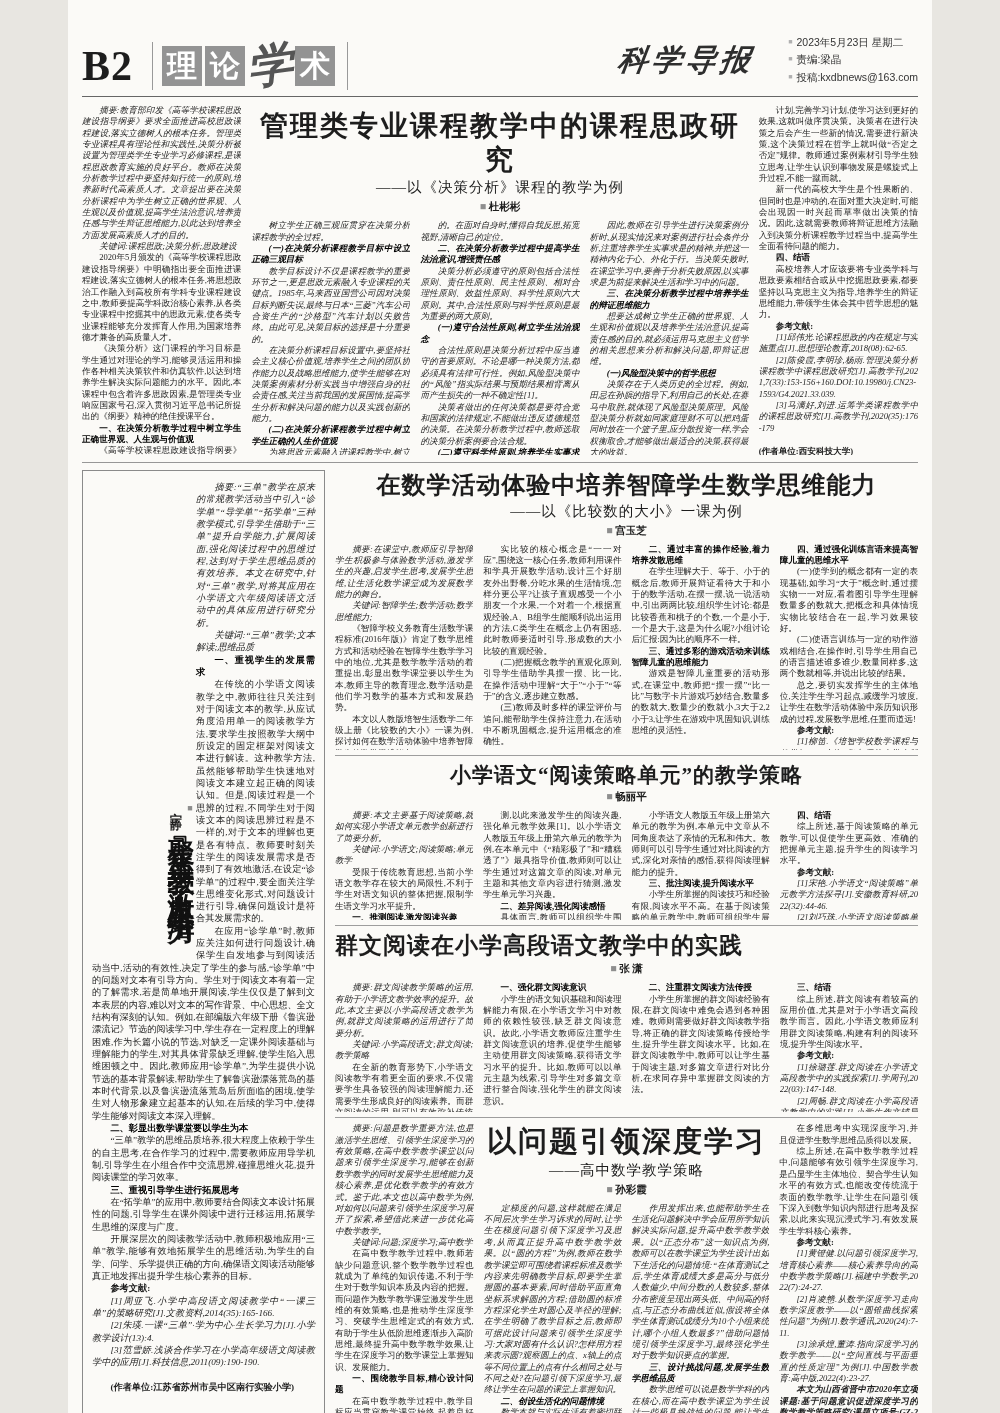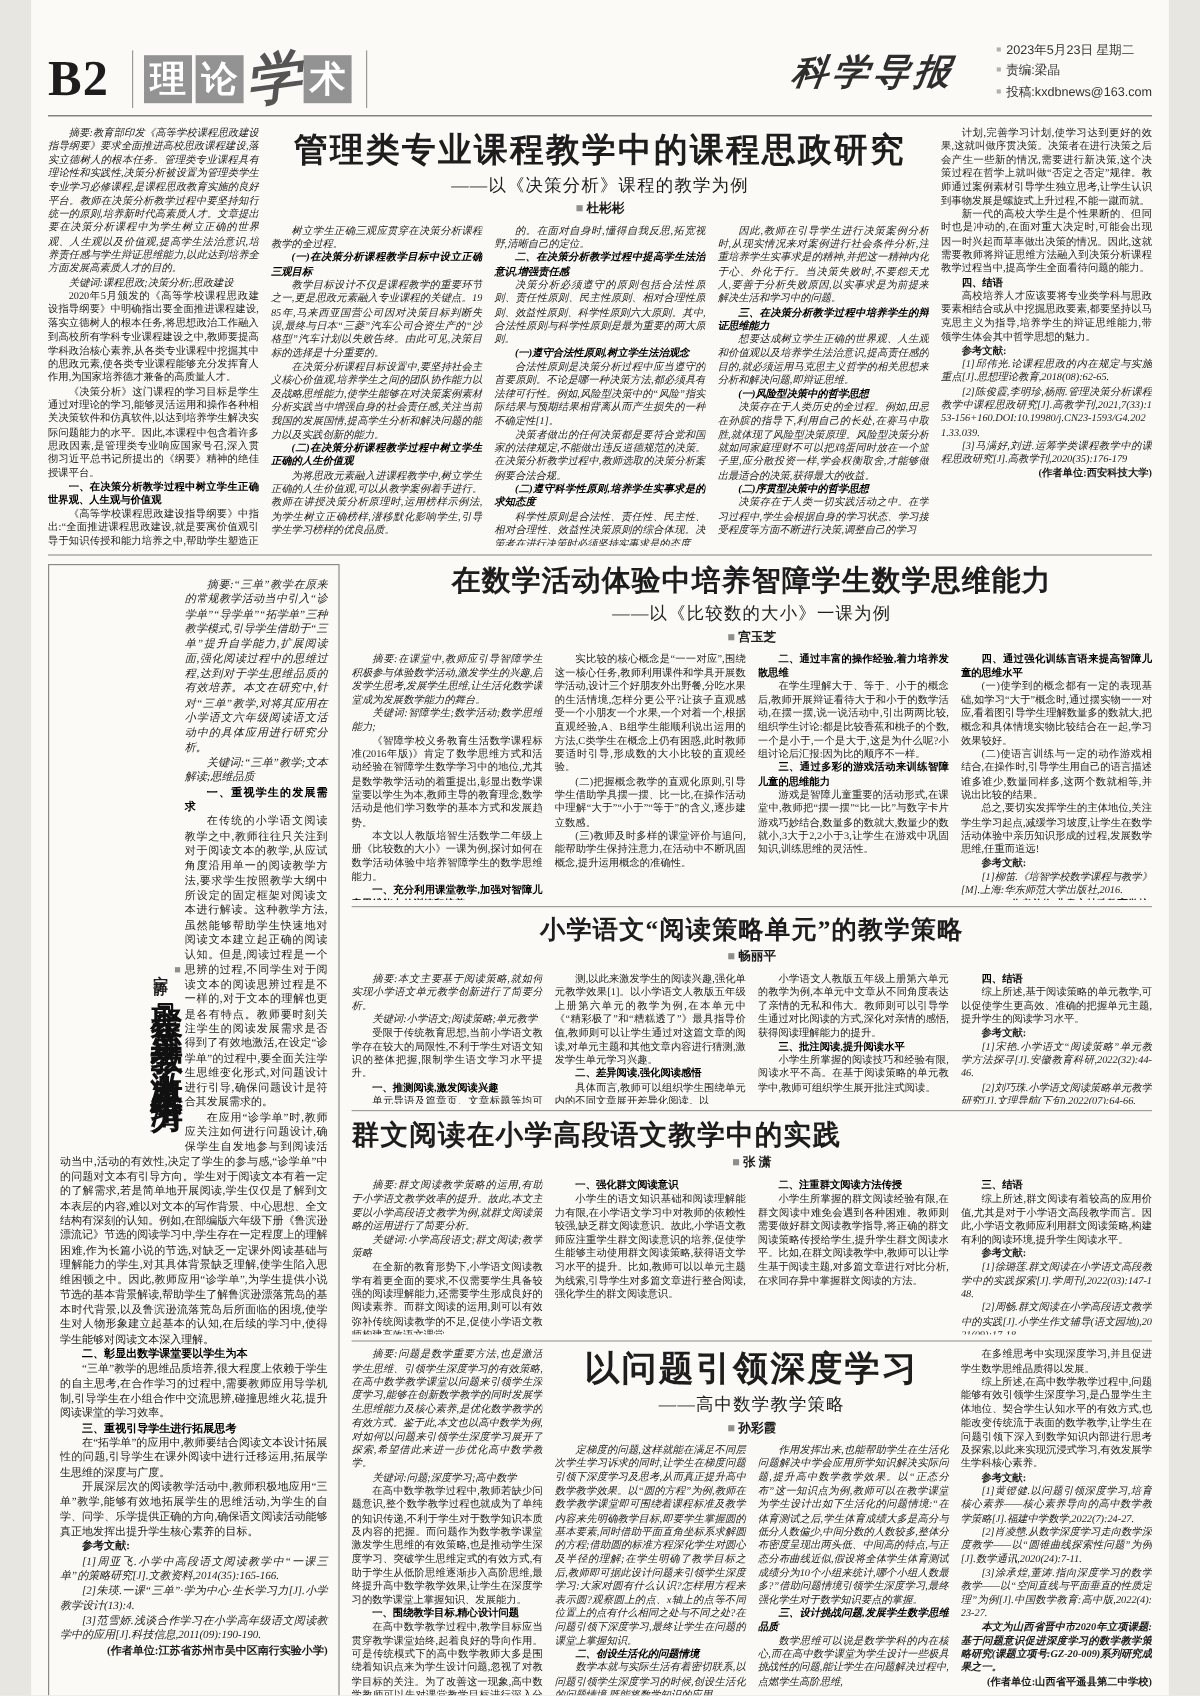--- a/index.html
+++ b/index.html
@@ -1,16 +1,16 @@
 <!DOCTYPE html>
 <html><head>
 <meta charset="utf-8">
 <style>
   html,body{margin:0;padding:0;background:#e8e6e1;}
-  .page{width:948px;height:1413px;margin:0 auto;background:#fbfaf7;color:#1d1d1d;
+  .page{width:864px;height:1413px;margin:0 auto;background:#fbfaf7;color:#1d1d1d;
         font-family:"Liberation Serif","DejaVu Serif",serif;box-sizing:border-box;
         padding:24px 14px 0 14px;overflow:hidden;position:relative;}
   
   .masthead{display:flex;justify-content:space-between;align-items:flex-end;height:66px;}
   .mh-left{display:flex;align-items:center;}
   .pageno{font-size:42px;font-weight:bold;line-height:1;letter-spacing:1px;margin-right:10px;}
   .vline{border-left:1px solid #999;height:48px;margin:0 9px;}
   .blocks{display:flex;align-items:center;}
   .blk{width:40px;height:40px;background:#939393;color:#fff;font-weight:bold;font-size:30px;
        display:flex;align-items:center;justify-content:center;margin-right:3px;font-family:"Liberation Sans",sans-serif;}
@@ -23,21 +23,21 @@
   .rule-top{border-top:1.5px solid #666;margin:6px 0 8px 0;}
   .rule{border-top:1px solid #979797;margin:7px 0;}
   .rsep{border-top:1px solid #9d9d9d;margin:5px 0;}
   
   .col{flex:1 1 0;min-width:0;overflow:hidden;font-size:8.6px;line-height:1.32;word-break:break-all;}
   .para{margin:0;text-align:justify;text-indent:2em;}
   .para.h1{font-weight:bold;color:#000;}
   .para.abs,.para.kw,.para.ref,.para.note{font-style:italic;}
   .para.refh{font-weight:bold;}
   .para.note{font-weight:bold;}
-  .para.unit{font-weight:bold;text-align:right;text-indent:0;font-style:normal;}
+  .para.unit{font-weight:bold;text-align:left;text-indent:0;font-style:normal;margin-top:12px;}
   .byline{text-align:center;font-size:10.5px;font-weight:bold;margin:3px 0 6px 0;}
   .byline::before{content:"■ ";color:#8e8e8e;}
   .sub{text-align:center;font-size:14.5px;letter-spacing:1px;margin-top:2px;}
   
   .a1{display:flex;gap:10px;height:350px;overflow:hidden;}
   .a1 .mid{flex:3.12 1 0;min-width:0;}
   .a1 h1{font-size:28px;font-weight:bold;text-align:center;letter-spacing:2px;margin:4px 0 0 0;line-height:1.2;}
   .mid-cols{display:flex;gap:10px;margin-top:4px;}
   .mid-cols .col{overflow:hidden;font-style:italic;}
   
@@ -118,21 +118,21 @@
             <p class="para p">的。在面对自身时,懂得自我反思,拓宽视野,清晰自己的定位。</p>
             <p class="para h1">二、在决策分析教学过程中提高学生法治意识,增强责任感</p>
             <p class="para p">决策分析必须遵守的原则包括合法性原则、责任性原则、民主性原则、相对合理性原则、效益性原则、科学性原则六大原则。其中,合法性原则与科学性原则是最为重要的两大原则。</p>
             <p class="para h1">(一)遵守合法性原则,树立学生法治观念</p>
             <p class="para p">合法性原则是决策分析过程中应当遵守的首要原则。不论是哪一种决策方法,都必须具有法律可行性。例如,风险型决策中的“风险”指实际结果与预期结果相背离从而产生损失的一种不确定性[1]。</p>
             <p class="para p">决策者做出的任何决策都是要符合党和国家的法律规定,不能做出违反道德规范的决策。在决策分析教学过程中,教师选取的决策分析案例要合法合规。</p>
             <p class="para h1">(二)遵守科学性原则,培养学生实事求是的求知态度</p>
             <p class="para p">科学性原则是合法性、责任性、民主性、相对合理性、效益性决策原则的综合体现。决策者在进行决策时必须坚持实事求是的态度。</p>
           </div>
         <div class="col">
-            <p class="para p">因此,教师在引导学生进行决策案例分析时,从现实情况来对案例进行社会条件分析,注重培养学生实事求是的精神,并把这一精神内化于心、外化于行。当决策失败时,不要怨天尤人,要善于分析失败原因,以实事求是为前提来解决生活和学习中的问题。</p>
+            <p class="para p">因此,教师在引导学生进行决策案例分析时,从现实情况来对案例进行社会条件分析,注重培养学生实事求是的精神,并把这一精神内化于心、外化于行。当决策失败时,在课堂学习中,要善于分析失败原因,以实事求是为前提来解决生活和学习中的问题。</p>
             <p class="para h1">三、在决策分析教学过程中培养学生的辩证思维能力</p>
             <p class="para p">想要达成树立学生正确的世界观、人生观和价值观以及培养学生法治意识,提高责任感的目的,就必须运用马克思主义哲学的相关思想来分析和解决问题,即辩证思维。</p>
             <p class="para h1">(一)风险型决策中的哲学思想</p>
             <p class="para p">决策存在于人类历史的全过程。例如,田忌在孙膑的指导下,利用自己的长处,在赛马中取胜,就体现了风险型决策原理。风险型决策分析就如同家庭理财不可以把鸡蛋同时放在一个篮子里,应分散投资一样,学会权衡取舍,才能够做出最适合的决策,获得最大的收益。</p>
             <p class="para h1">(二)序贯型决策中的哲学思想</p>
             <p class="para p">决策存在于人类一切实践活动之中。在学习过程中,学生会根据自身的学习状态、学习接受程度等方面不断进行决策,调整自己的学习</p>
           </div>
       </div>
     </div>
     <div class="col">

